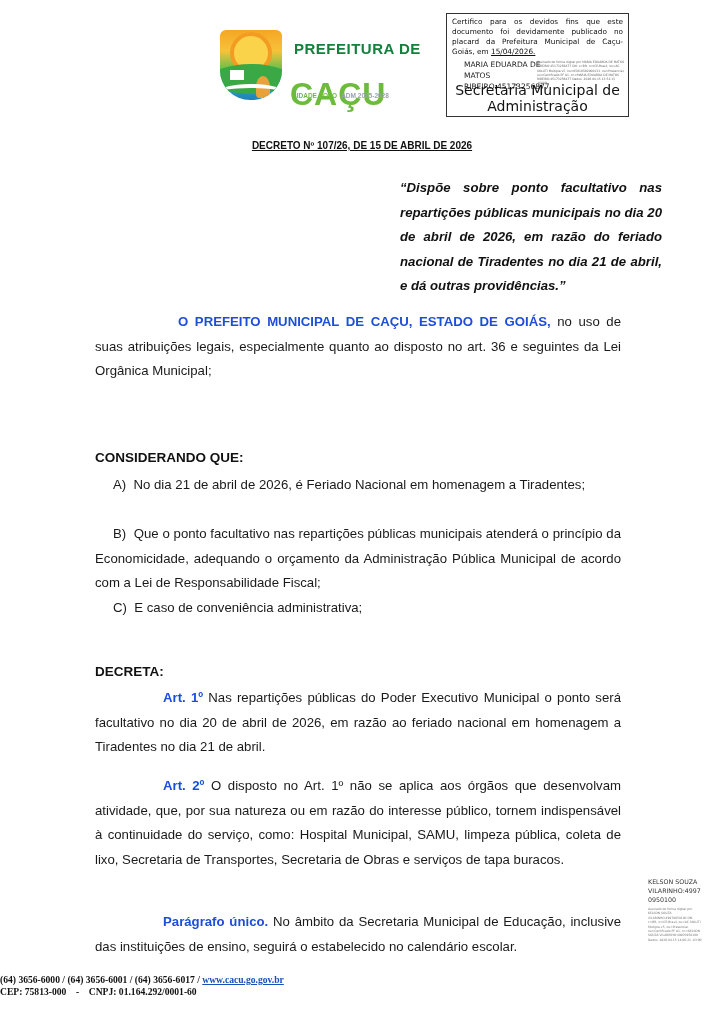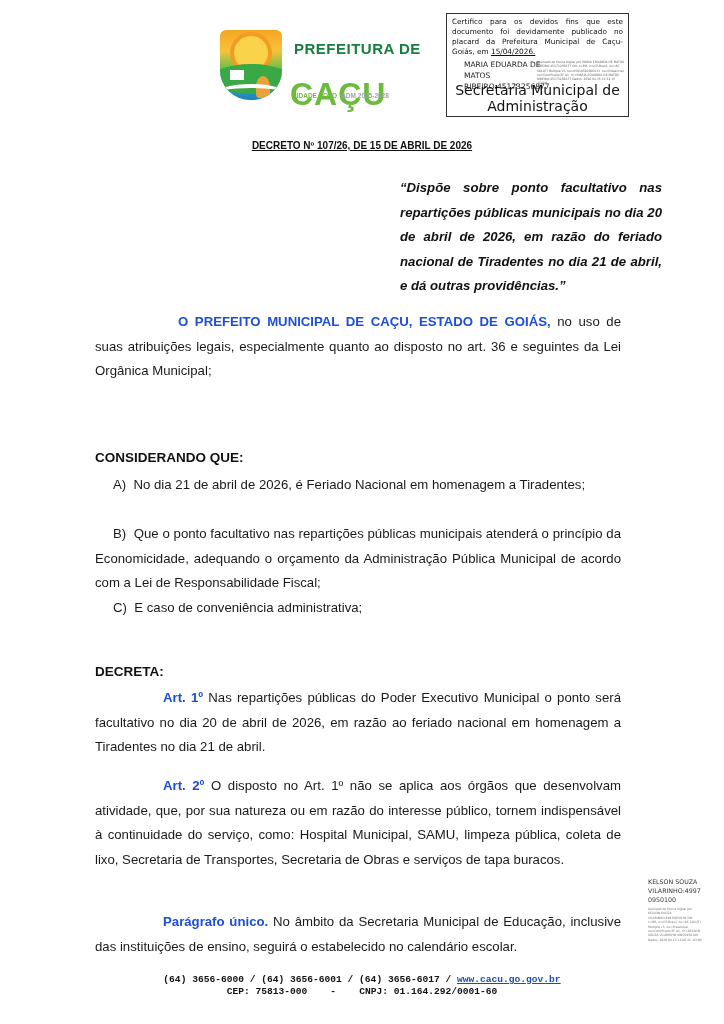--- a/index.html
+++ b/index.html
@@ -36,21 +36,21 @@
 
   .para { left:95px; width:526px; font-size:13.2px; line-height:24.5px; text-align:justify; color:#1a1a1a; }
   .heading { left:95px; font-weight:bold; font-size:13.5px; color:#111; }
   b { color:#1d4ed8; }
 
   
   .side-sig { left:648px; top:877px; width:55px; font-family:"DejaVu Sans", sans-serif; font-size:6.3px; line-height:9px; color:#333; }
   .side-sig-digital { font-size:3px; line-height:4.4px; color:#777; margin-top:3px; }
 
   
-  .footer { left:0; width:724px; top:974px; text-align:center; font-family:Liberation Mono, monospace; font-weight:bold; font-size:9.6px; line-height:11.5px; color:#111; }
+  .footer { left:0; width:724px; top:974px; text-align:left; font-family:Liberation Serif, serif; font-weight:bold; font-size:9.6px; line-height:11.5px; color:#111; }
   .footer a { color:#1a4fb5; text-decoration:underline; }
 </style>
 </head>
 <body>
 
 <div class="abs logo">
   <div class="logo-emblem">
     <div class="sun"></div>
       <div class="hill"></div>
       <div class="house"></div>

